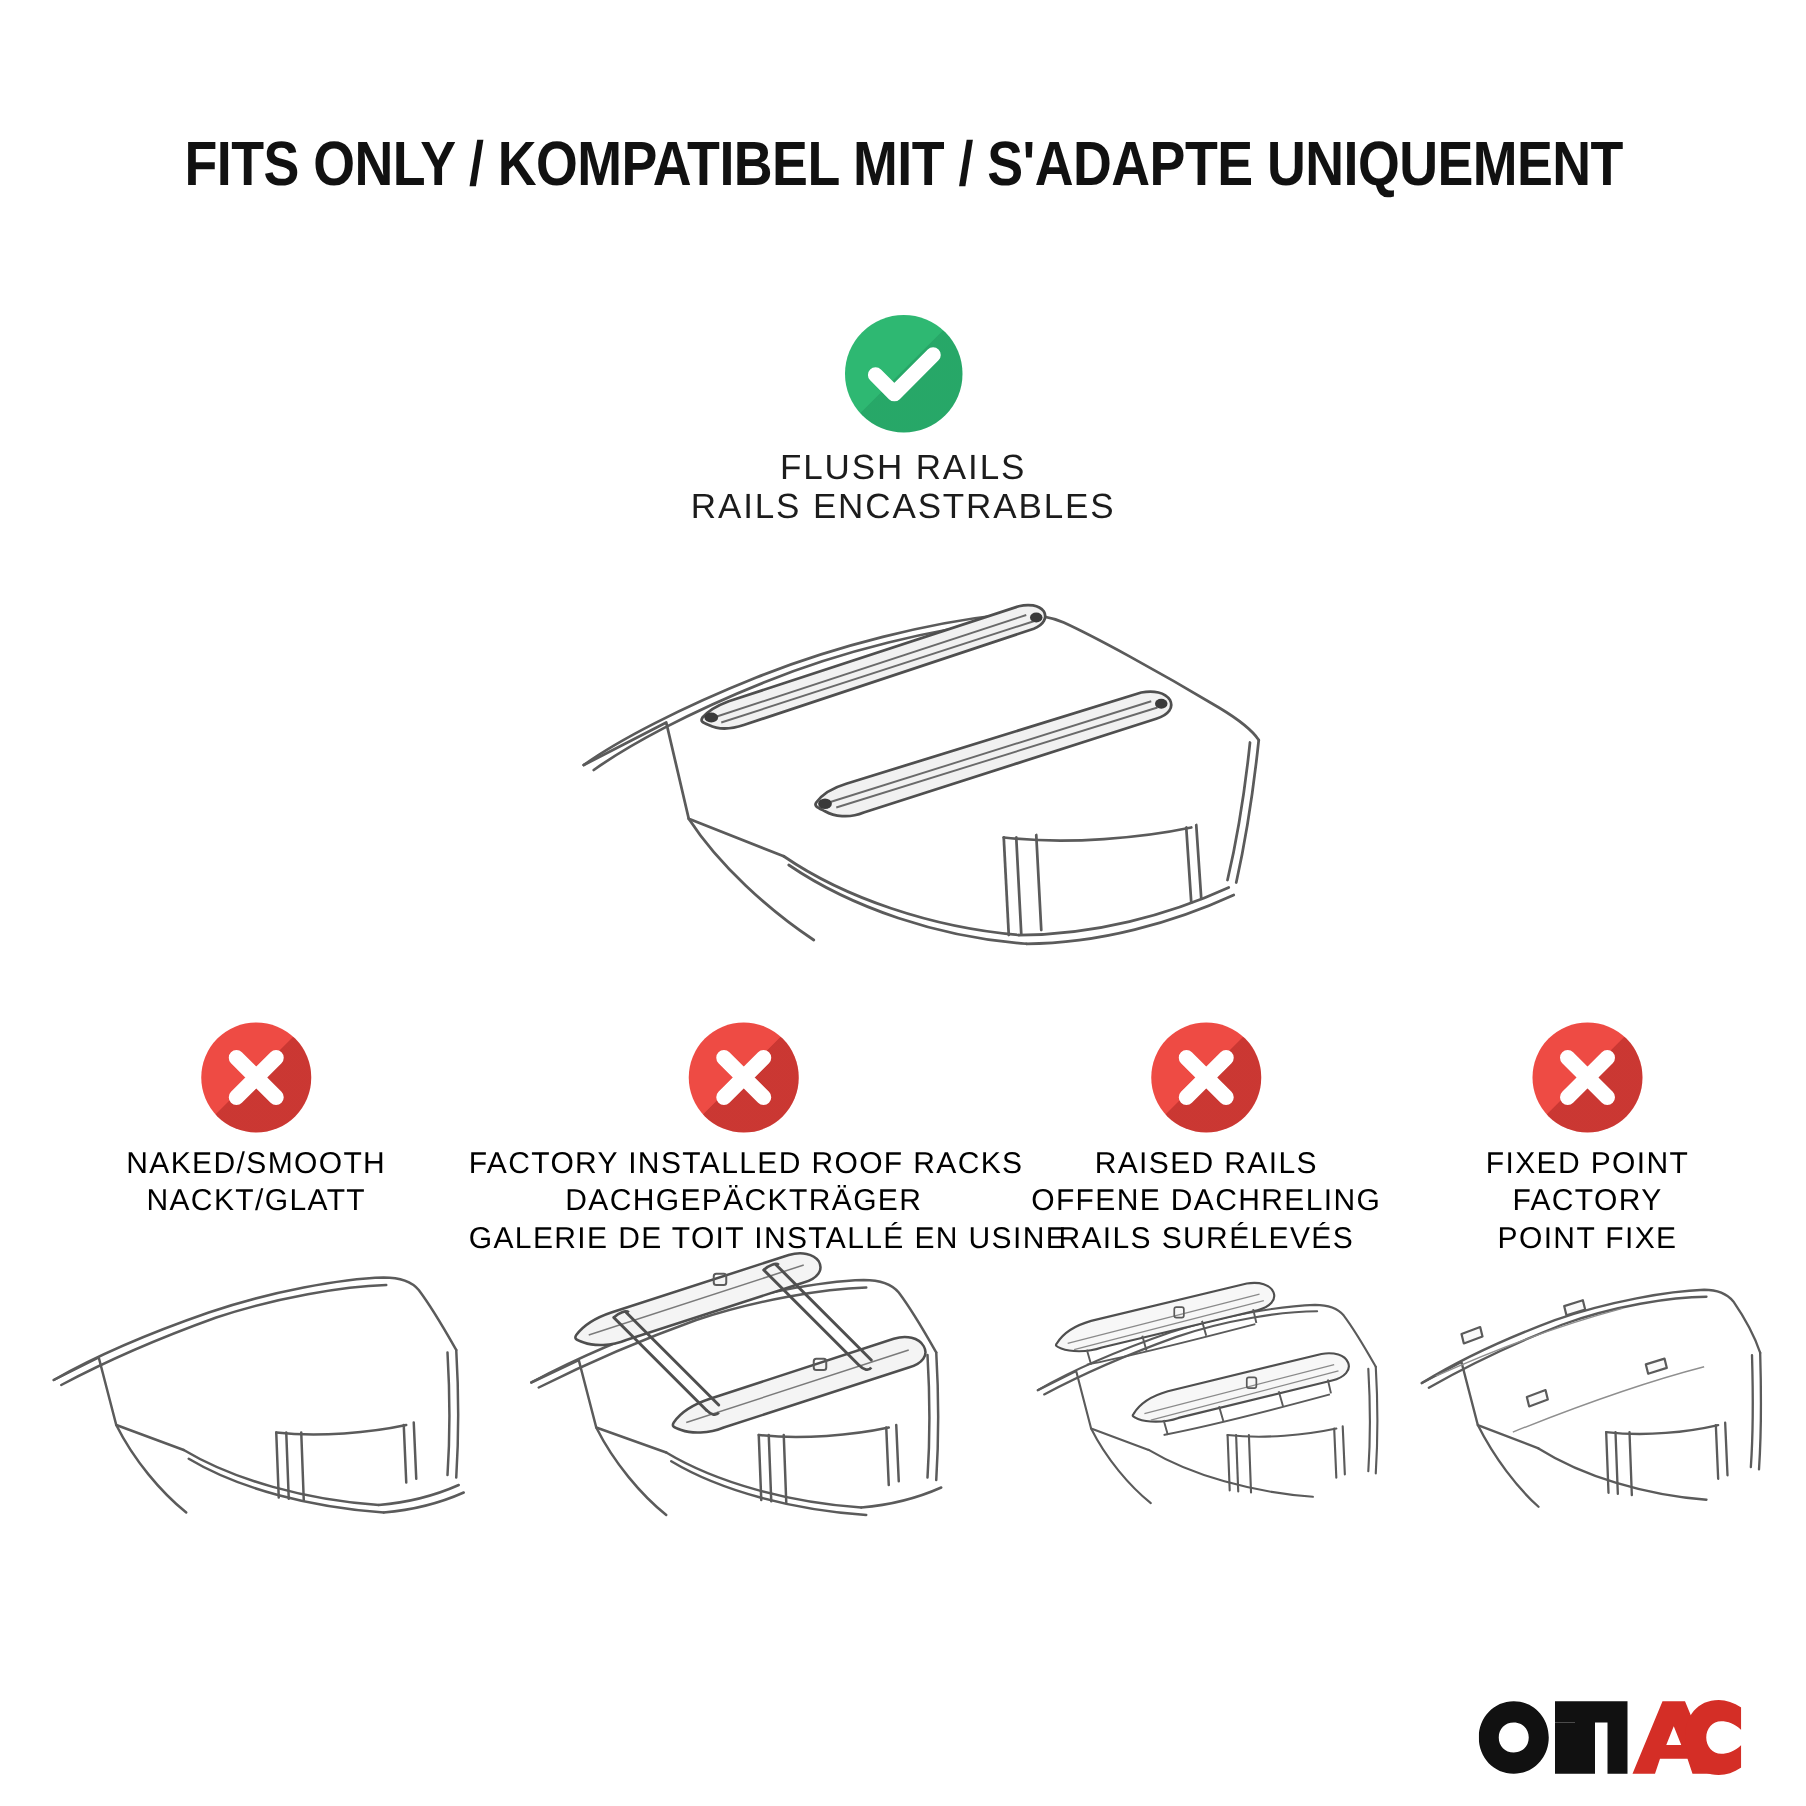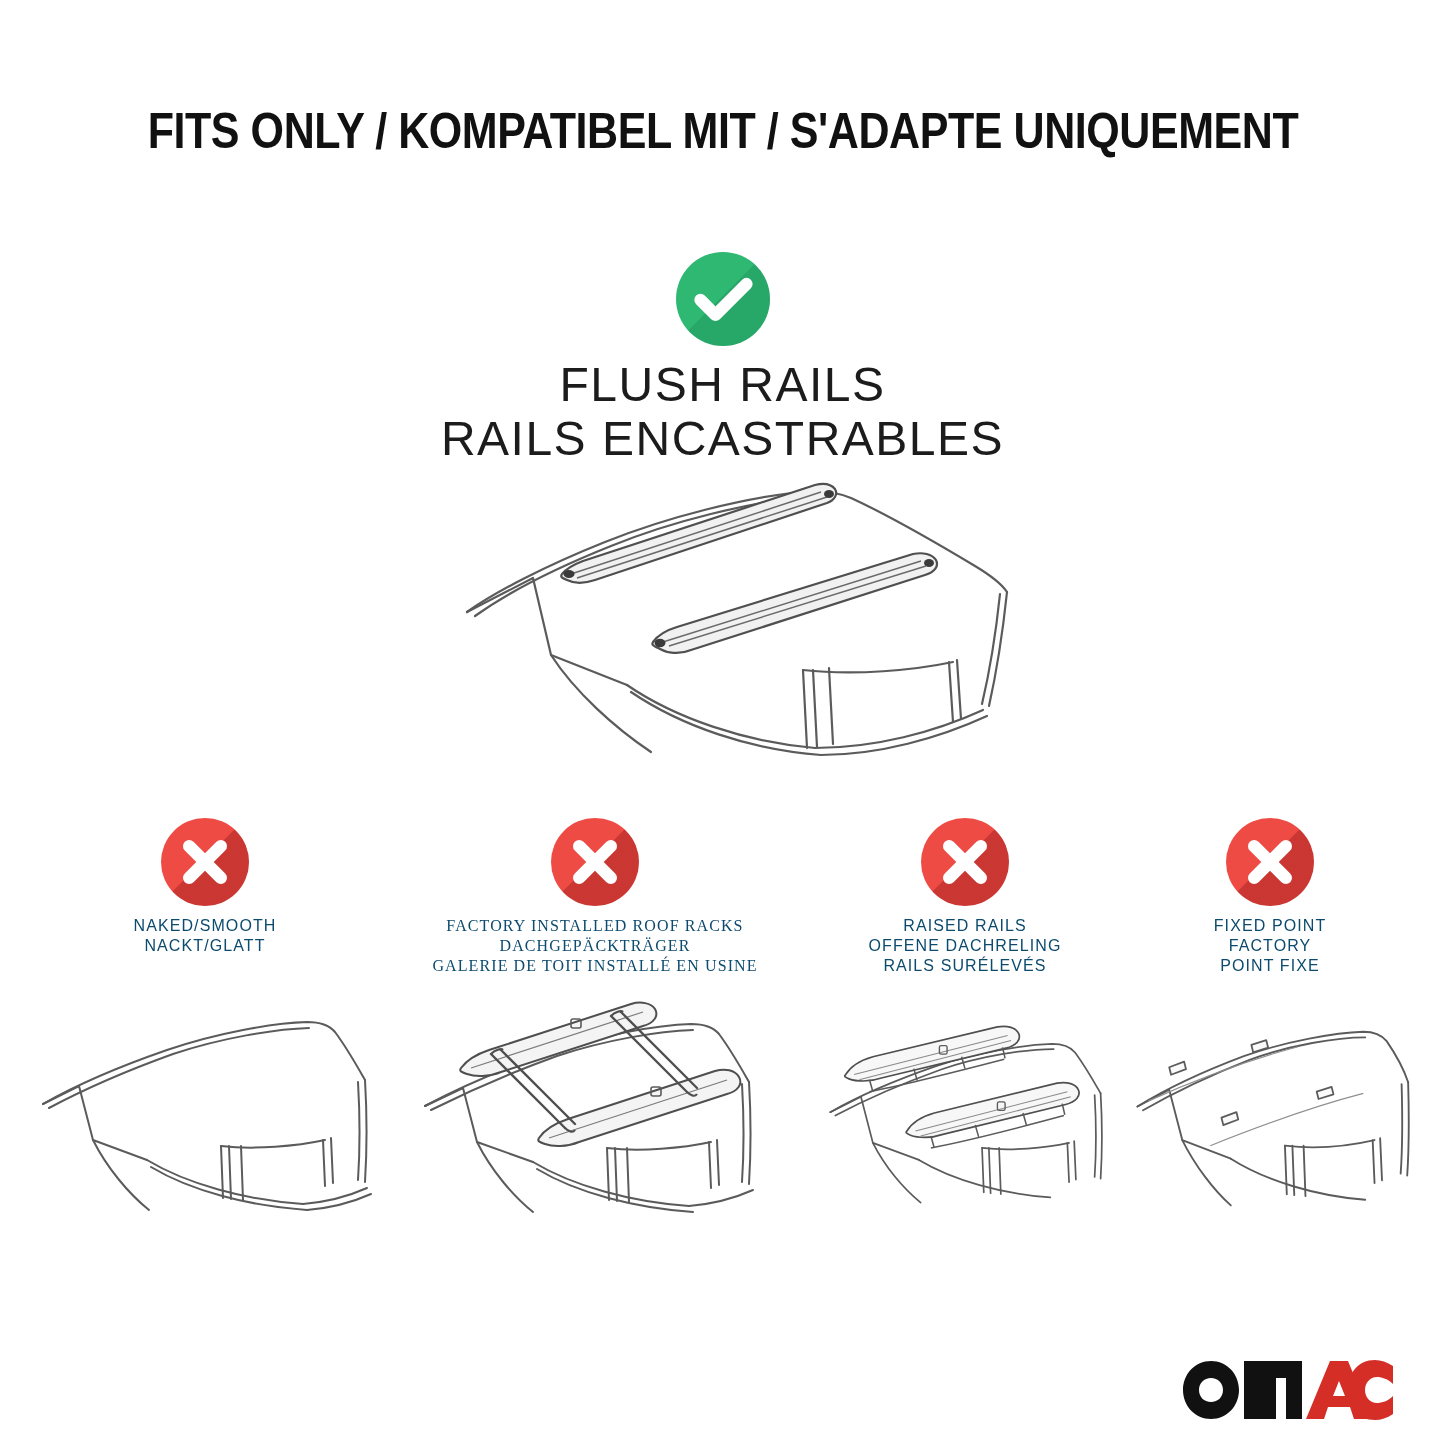--- a/index.html
+++ b/index.html
@@ -75,21 +75,21 @@
     text-align: center;
   }
   .hero-badge-wrap {
     display: flex;
     justify-content: center;
   }
   .hero .badge { width: 94px; height: 94px; }
 
   .hero-labels {
     margin-top: 12px;
-    font-size: 48px;
+    font-size: 28px;
     line-height: 1.12;
     letter-spacing: 1.5px;
     font-weight: 400;
     color: #1c1c1c;
   }
 
   .hero-art {
     position: absolute;
     top: 470px;
     left: 455px;
@@ -111,35 +111,35 @@
     text-align: center;
   }
   .col-badge-wrap {
     display: flex;
     justify-content: center;
   }
   .col .badge { width: 88px; height: 88px; }
 
   .col-labels {
     margin-top: 10px;
-    font-size: 16px;
+    font-size: 24px;
     line-height: 1.26;
     letter-spacing: 1.1px;
-    color: #0c4a6e;
+    color: #000000;
     white-space: nowrap;
   }
   .col-art {
     position: absolute;
     left: 0;
     width: 100%;
   }
 
   
   #col-0 { left: 35px;   width: 340px; }
-  #col-1 { left: 375px;  width: 440px; font-family: Liberation Serif, serif; }
+  #col-1 { left: 375px;  width: 440px; }
   #col-2 { left: 820px;  width: 290px; }
   #col-3 { left: 1130px; width: 280px; }
 
   #col-0 .col-art { top: 190px; height: 210px; }
   #col-1 .col-art { top: 178px; height: 222px; }
   #col-2 .col-art { top: 190px; height: 210px; }
   #col-3 .col-art { top: 190px; height: 210px; }
 
   
   .logo {

